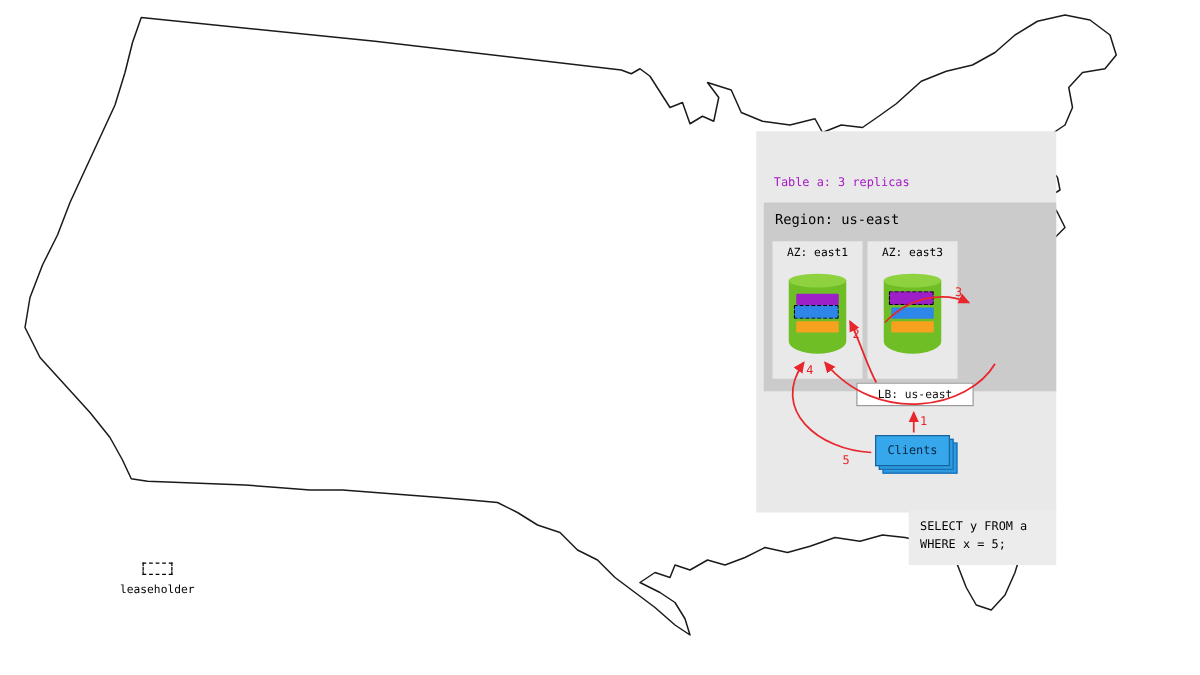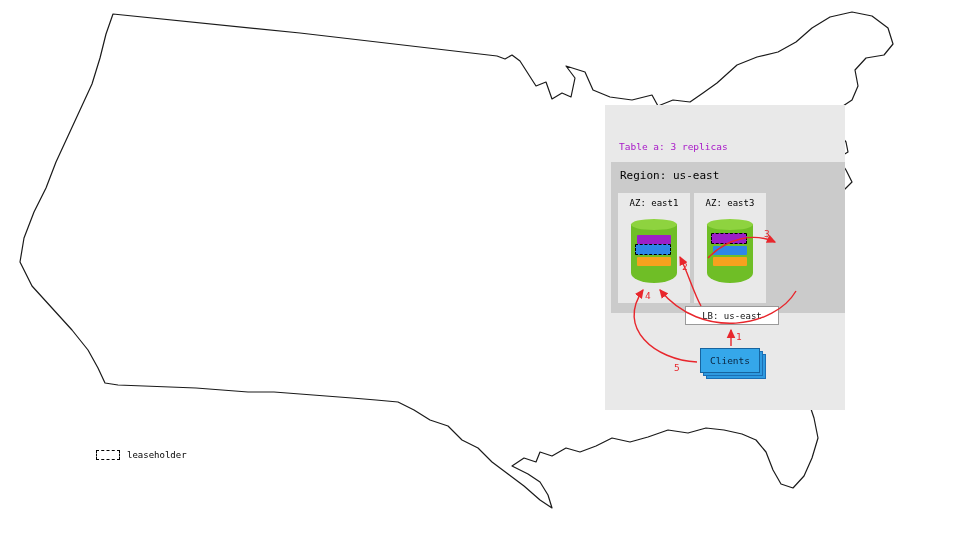--- a/index.html
+++ b/index.html
@@ -44,21 +44,21 @@
   .clients .l2 { transform:translate(3px,3px); }
   .clients .face { position:absolute; left:0; top:0; width:60px; height:25px; background:#35a7ea;
                    border:1px solid #17649f; box-sizing:border-box;
                    display:flex; align-items:center; justify-content:center;
                    font-size:9.5px; color:#0b2540; }
 
   .sql { position:absolute; left:727px; top:408px; width:118px; height:44px; background:#ececec;
          font-size:9.5px; line-height:14px; padding:7px 0 0 9px; box-sizing:border-box; z-index:2; color:#000; }
 
   .lease-legend { position:absolute; left:96px; top:450px; display:flex; align-items:center; gap:7px;
-                  font-size:9px; z-index:2; color:#000; }
+                  font-size:9px; z-index:2; color:#000;flex-direction:column; }
   .lease-swatch { width:22px; height:8px; border:1.5px dashed #000; background:#fff; }
 
   svg.arrows { position:absolute; left:0; top:0; z-index:3; pointer-events:none; }
   svg.arrows path.flow { stroke:#e8262c; stroke-width:1.4; fill:none; }
   svg.arrows text { fill:#e8262c; font-size:9.5px; font-family:"DejaVu Sans Mono","Liberation Mono",monospace; }
 </style>
 </head>
 <body>
 
 <div class="stage">
@@ -113,20 +113,24 @@
     <div class="clients">
       <div class="layer l3"></div>
       <div class="layer l2"></div>
       <div class="face">
         <span>Clients</span>
       </div>
     </div>
 
   </div>
 
+  <div class="sql">
+    <div>SELECT y FROM a</div>
+    <div>WHERE x = 5;</div>
+  </div>
 
   <div class="lease-legend">
     <span class="lease-swatch"></span>
     <span>leaseholder</span>
   </div>
 
   <svg class="arrows" width="960" height="540" viewBox="0 0 960 540">
     <defs>
       <marker id="ah" viewBox="0 0 8 8" refX="6.5" refY="4" markerWidth="7" markerHeight="7" orient="auto-start-reverse">
         <path d="M0,0.5 L7.5,4 L0,7.5 Z" fill="#e8262c"></path>

